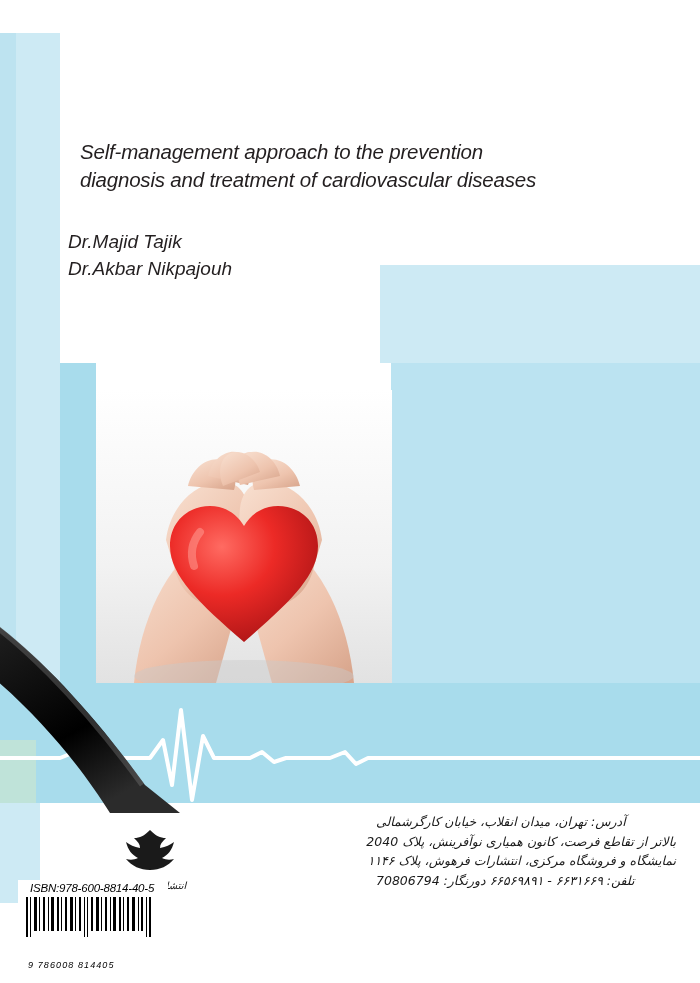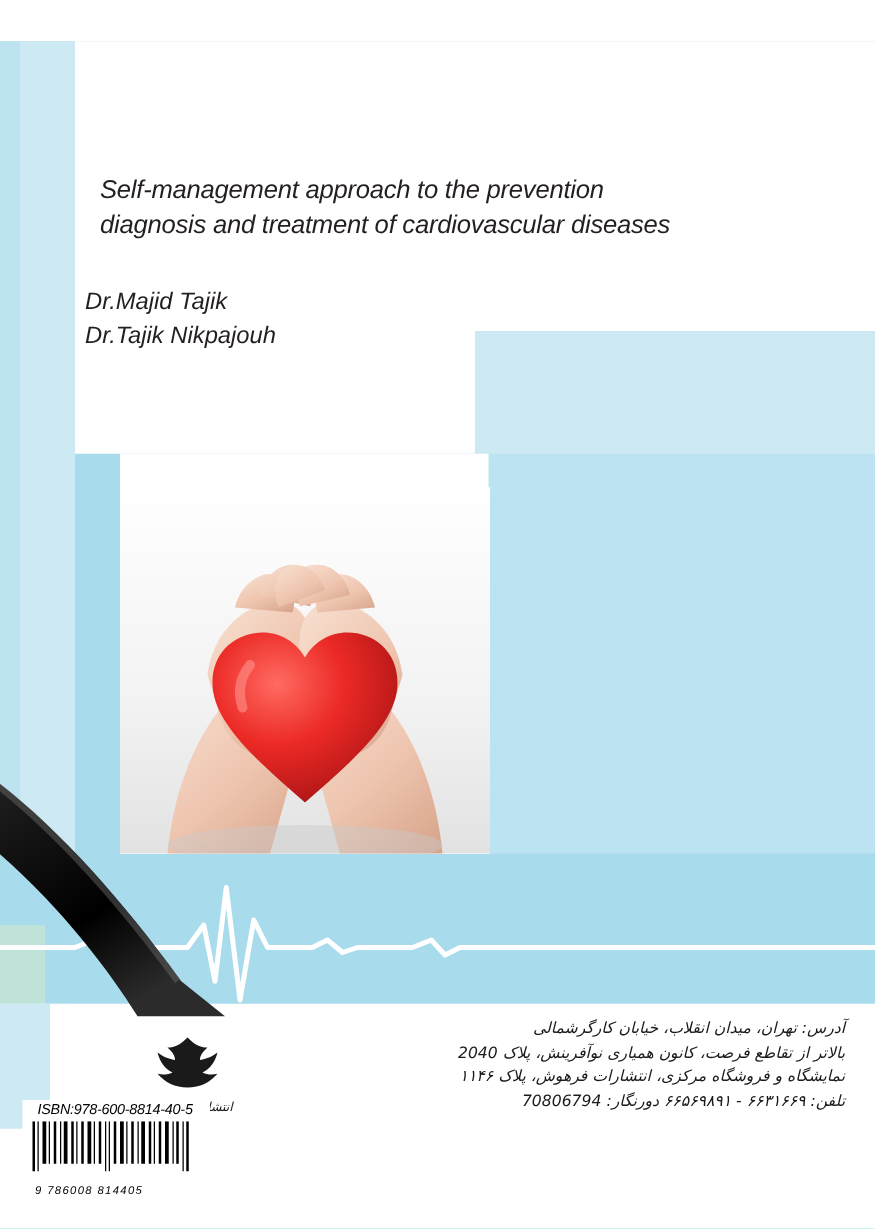--- a/index.html
+++ b/index.html
@@ -154,21 +154,21 @@
     position: absolute;
     left: 0; top: 0;
     width: 296px; height: 293px;
   }
 
   
   .address {
     position: absolute;
     right: 24px; top: 812px;
     width: 300px;
-    text-align: right;
+    text-align: left;
     direction: rtl;
     font-family: "DejaVu Sans", sans-serif;
     font-size: 12.5px;
     line-height: 19.5px;
     color: #1a1a1a;
   }
   .address div { white-space: nowrap; }
 
   .logo {
     position: absolute;
@@ -202,21 +202,21 @@
   .barcode {
     margin-top: 3px;
     padding-left: 4px;
   }
   .barcode-digits {
     font-family: "Liberation Sans", sans-serif;
     font-size: 9px;
     letter-spacing: 1.1px;
     color: #000;
     padding-left: 6px;
-    margin-top: 1px;
+    margin-top: 15px;
   }
 </style>
 </head>
 <body>
 
 <div id="cover">
 
   <div class="bg-band-top"></div>
   <div class="bg-main"></div>
   <div class="bg-pale-left"></div>
@@ -249,21 +249,21 @@
     <path d="M-10,18 C45,48 112,118 172,200" fill="none" stroke="#6d6d6d" stroke-width="5" opacity="0.45"></path>
   </svg>
 
   <div class="title-block">
     <div class="title-line">Self-management approach to the prevention</div>
     <div class="title-line">diagnosis and treatment of cardiovascular diseases</div>
   </div>
 
   <div class="authors">
     <div class="author-line">Dr.Majid Tajik</div>
-    <div class="author-line">Dr.Tajik Nikpajouh</div>
+    <div class="author-line">Dr.Akbar Nikpajouh</div>
   </div>
 
   <div class="photo">
     <svg class="photo-inner" viewBox="0 0 296 293">
       <defs>
         <linearGradient id="bgph" x1="0" y1="0" x2="0" y2="1">
           <stop offset="0%" stop-color="#ffffff"></stop>
           <stop offset="60%" stop-color="#f2f2f2"></stop>
           <stop offset="100%" stop-color="#e2e2e2"></stop>
         </linearGradient>

